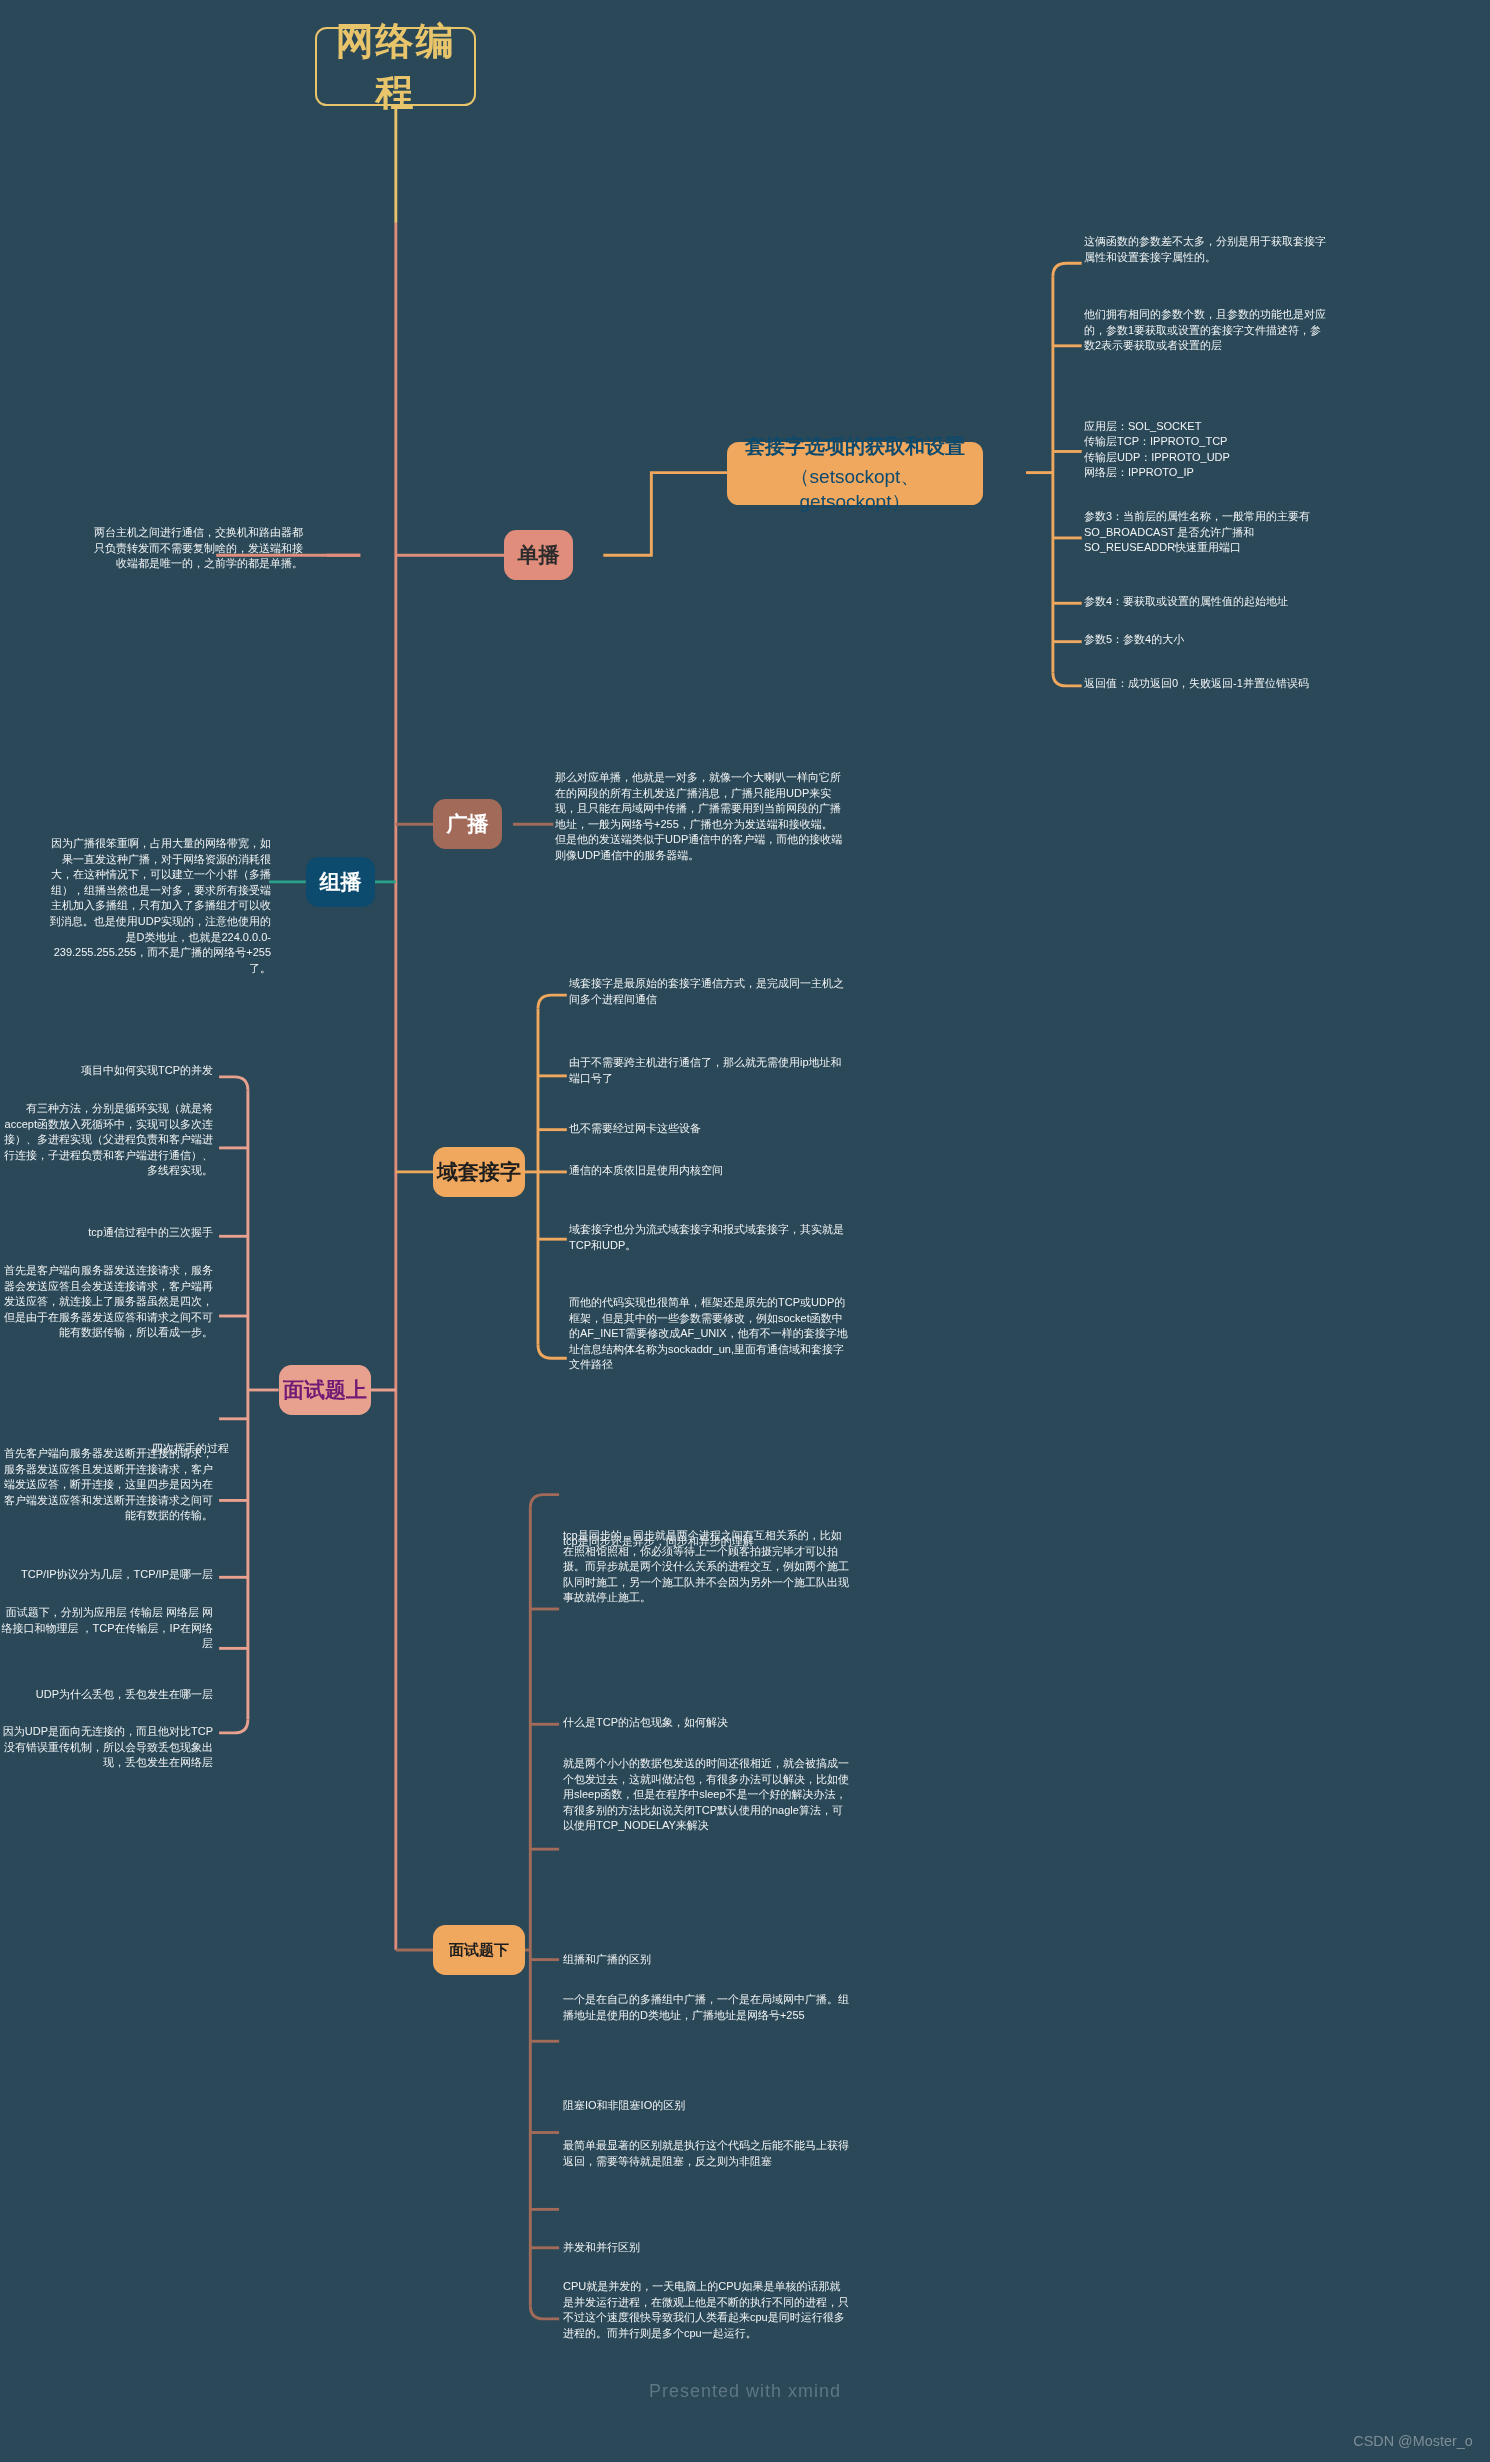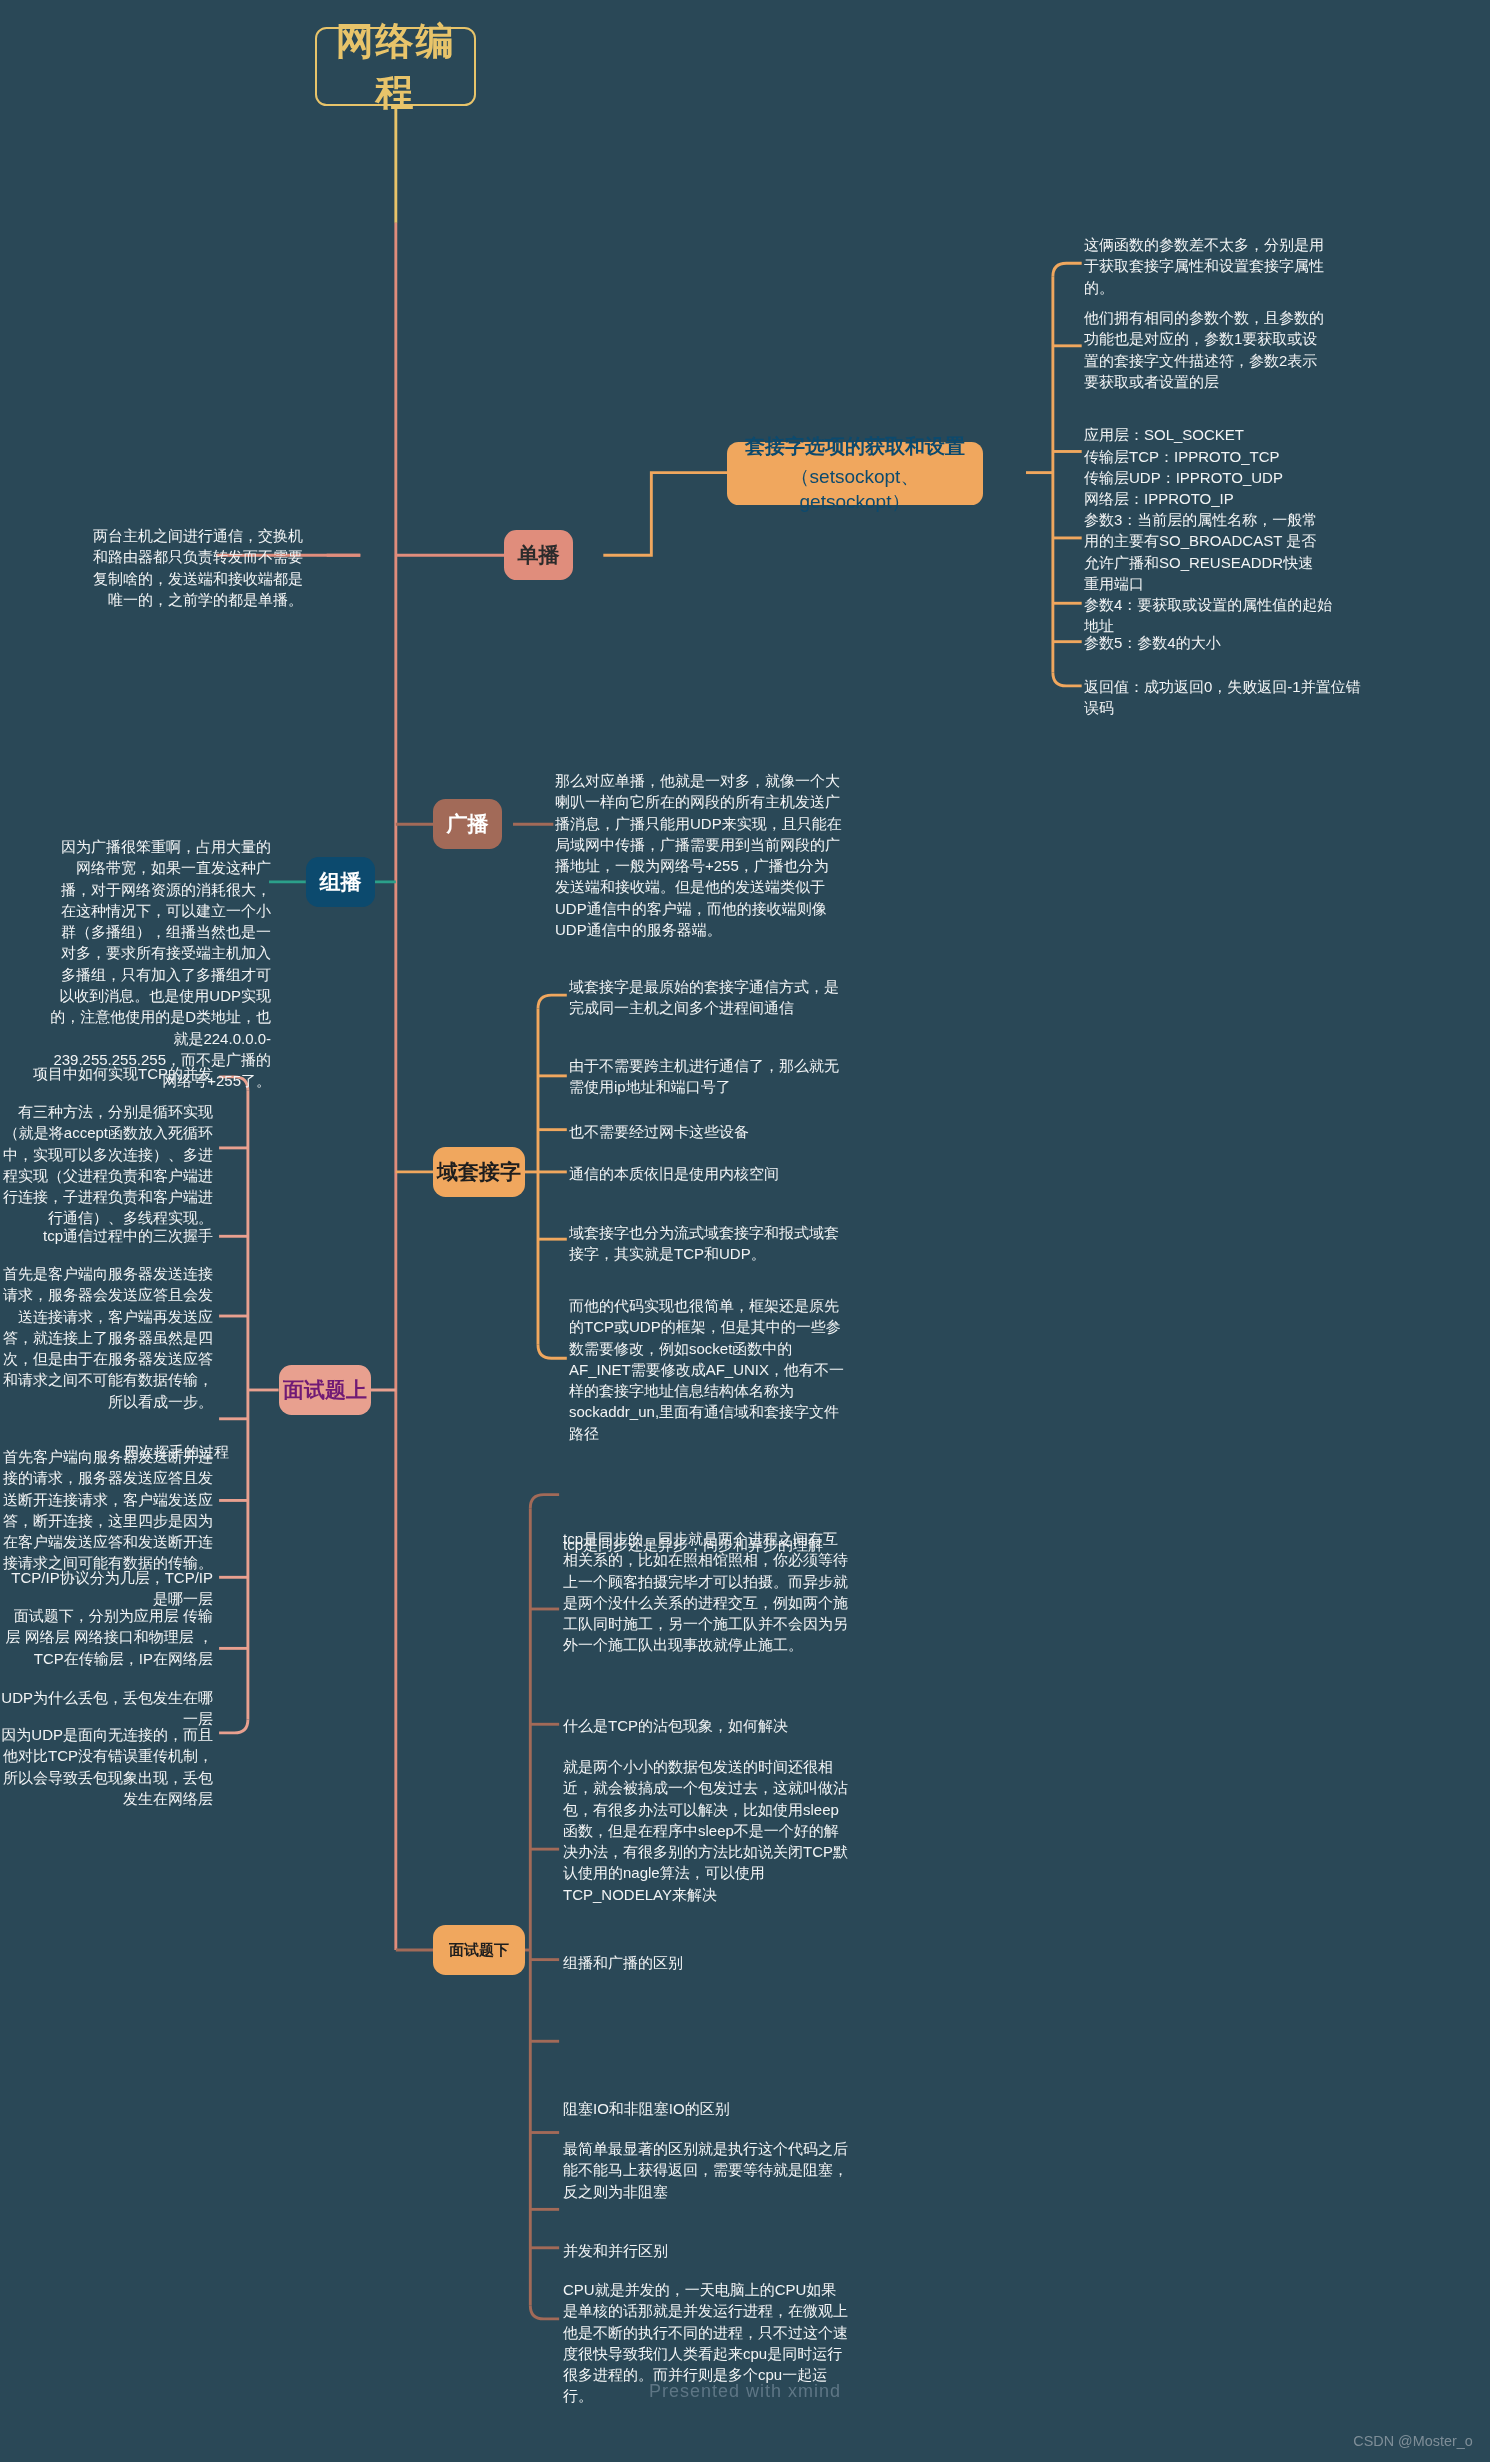--- a/index.html
+++ b/index.html
@@ -60,21 +60,21 @@
     padding: 9.6px 17.3px;
   }
   .topic-box .sub {
     font-weight: 400;
     font-size: 19px;
     margin-top: 3.8px;
   }
   .leaf {
     position: absolute;
     color: #f2f4f5;
-    font-size: 15px;
+    font-size: 11px;
     line-height: 1.42;
   }
   .leaf.right { text-align: left; }
   .leaf.left  { text-align: right; }
   .footer-brand {
     position: absolute;
     left: 0; right: 0;
     text-align: center;
     color: #5e7685;
     font-size: 18px;
@@ -290,20 +290,23 @@
   </div>
   <div class="leaf right" style="left:563px; top:1715px; width:288px;">
     <span>什么是TCP的沾包现象，如何解决</span>
   </div>
   <div class="leaf right" style="left:563px; top:1756px; width:288px;">
     <span>就是两个小小的数据包发送的时间还很相近，就会被搞成一个包发过去，这就叫做沾包，有很多办法可以解决，比如使用sleep函数，但是在程序中sleep不是一个好的解决办法，有很多别的方法比如说关闭TCP默认使用的nagle算法，可以使用TCP_NODELAY来解决</span>
   </div>
   <div class="leaf right" style="left:563px; top:1952px; width:288px;">
     <span>组播和广播的区别</span>
   </div>
+  <div class="leaf right" style="left:563px; top:1992px; width:288px;">
+    <span>一个是在自己的多播组中广播，一个是在局域网中广播。组播地址是使用的D类地址，广播地址是网络号+255</span>
+  </div>
   <div class="leaf right" style="left:563px; top:2098px; width:288px;">
     <span>阻塞IO和非阻塞IO的区别</span>
   </div>
   <div class="leaf right" style="left:563px; top:2138px; width:288px;">
     <span>最简单最显著的区别就是执行这个代码之后能不能马上获得返回，需要等待就是阻塞，反之则为非阻塞</span>
   </div>
   <div class="leaf right" style="left:563px; top:2240px; width:288px;">
     <span>并发和并行区别</span>
   </div>
   <div class="leaf right" style="left:563px; top:2279px; width:288px;">

